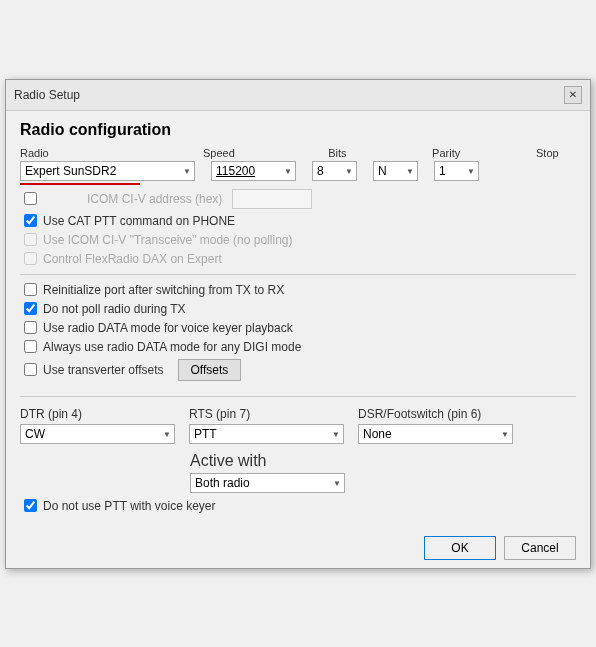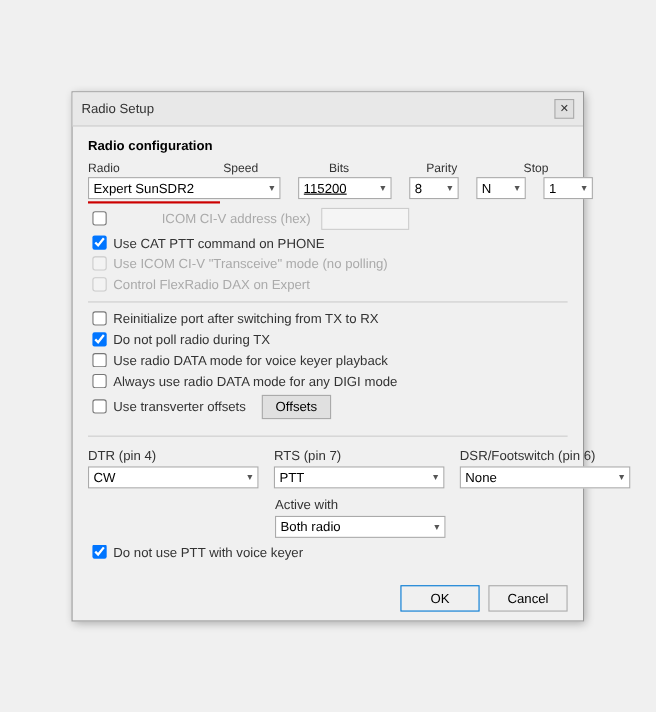--- a/index.html
+++ b/index.html
@@ -7,21 +7,21 @@
       font-family: 'Segoe UI', Tahoma, Geneva, Verdana, sans-serif;
       font-size: 12px;
       background: #f0f0f0;
       display: flex;
       justify-content: center;
       align-items: center;
       width: 596px;
       height: 647px;
     }
     .window {
-      width: 466px;
+      width: 586px;
       background: #f0f0f0;
       border: 1px solid #999;
       box-shadow: 2px 2px 8px rgba(0,0,0,0.3);
     }
     .title-bar {
       background: #e8e8e8;
       border-bottom: 1px solid #ccc;
       padding: 6px 8px;
       display: flex;
       align-items: center;
@@ -42,21 +42,21 @@
       cursor: pointer;
       font-size: 10px;
       color: #333;
     }
     .content {
       padding: 10px 14px;
     }
     .section-title {
       font-weight: bold;
       margin-bottom: 8px;
-      font-size: 12px;
+      font-size: 16px;
       color: #000;
     }
     .form-row {
       display: flex;
       align-items: center;
       gap: 16px;
       margin-bottom: 6px;
     }
     .field-label {
       font-size: 11px;
@@ -163,21 +163,21 @@
     .pin-row {
       display: flex;
       gap: 14px;
       margin-bottom: 6px;
     }
     .pin-group { display: flex; flex-direction: column; }
     .pin-label { font-size: 12px; margin-bottom: 3px; color: #333; }
     .dtr-dropdown { width: 155px; }
     .rts-dropdown { width: 155px; }
     .dsr-dropdown { width: 155px; }
-    .active-with-label { font-size: 12px; margin-bottom: 3px; color: #333; }
+    .active-with-label { font-size: 16px; margin-bottom: 3px; color: #333; }
     .both-radio-dropdown { width: 155px; }
     .button-row {
       display: flex;
       justify-content: flex-end;
       gap: 8px;
       padding: 8px 14px;
     }
     .btn-ok, .btn-cancel {
       min-width: 72px;
       padding: 4px 14px;

